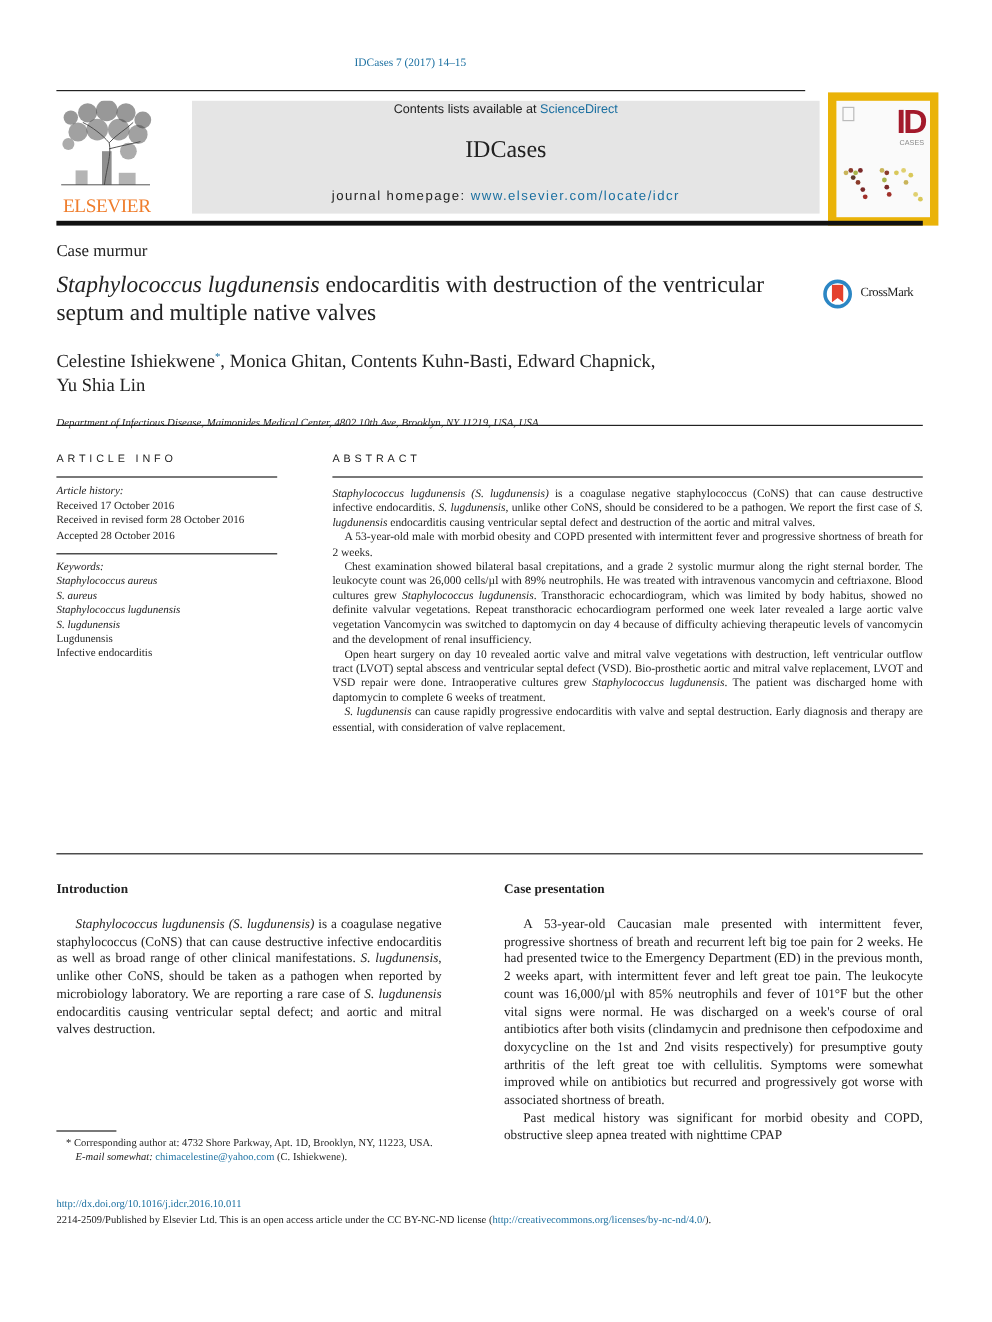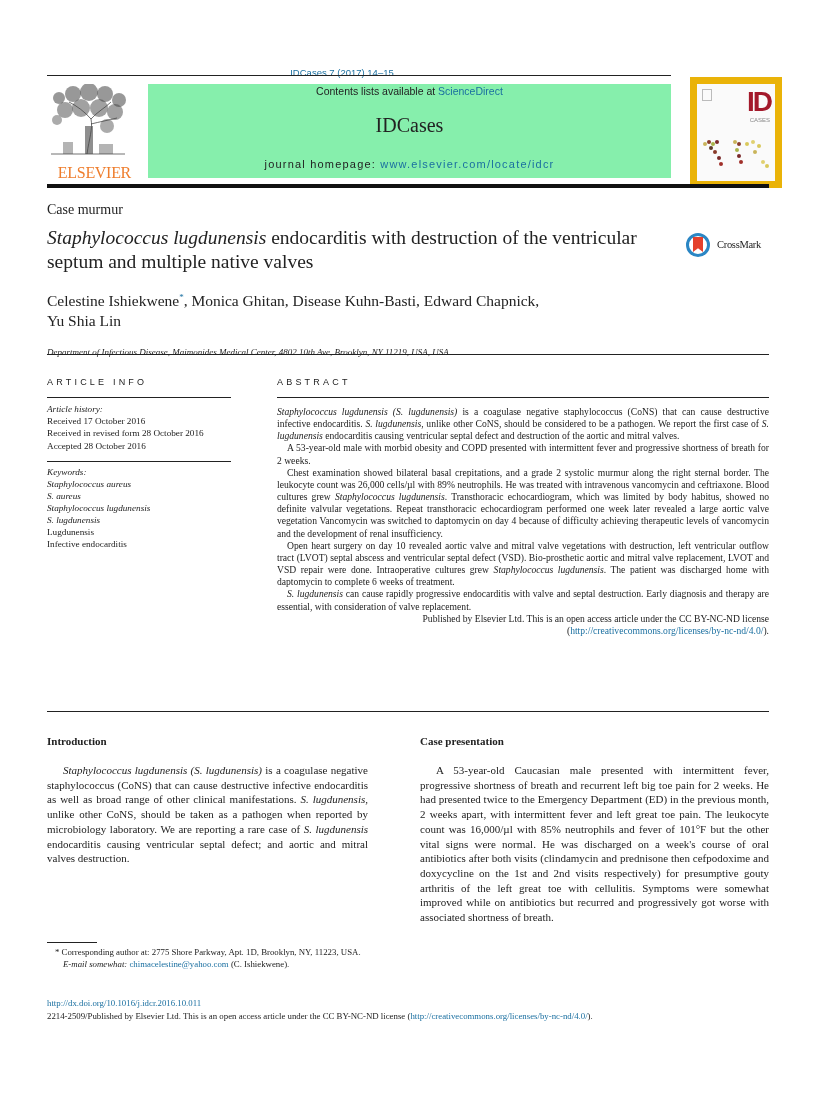--- a/index.html
+++ b/index.html
@@ -5,31 +5,31 @@
   html, body { margin: 0; padding: 0; background: #ffffff; }
   body {
     width: 827px; height: 1102px; position: relative; overflow: hidden;
     font-family: "DejaVu Serif", "Liberation Serif", serif;
     color: #1a1a1a;
   }
   .abs { position: absolute; }
   a, .link { color: #1a6fa0; text-decoration: none; }
   .citation {
     left: 0; width: 684px; top: 48px; text-align: center;
-    font-family: Liberation Sans, sans-serif; font-size: 9.5px; color: #1a6fa0; margin-top: 19px;
+    font-family: Liberation Serif, serif; font-size: 9.5px; color: #1a6fa0;
   }
   .rule-top { left: 47px; top: 75px; width: 624px; height: 1px; background: #222; }
   .elsevier-logo { left: 47px; top: 84px; width: 84px; height: 96px; }
   .elsevier-tree { width: 82px; height: 76px; position: relative; }
   .elsevier-word {
     font-family: "Liberation Serif", serif; color: #ef7d2c; font-size: 16px;
-    letter-spacing: -0.3px; margin-top: 0px; text-align: right;
+    letter-spacing: -0.3px; margin-top: 0px; text-align: center;
   }
   .masthead-box {
-    left: 148px; top: 84px; width: 523px; height: 94px; background: #86efac;
+    left: 160px; top: 84px; width: 523px; height: 94px; background: #e5e5e5;
   }
   .contents-line {
     position: absolute; left: 0; right: 0; top: 1px; text-align: center;
     font-family: "Liberation Sans", sans-serif; font-size: 10.5px; color: #222;
   }
   .journal-title {
     position: absolute; left: 0; right: 0; top: 30px; text-align: center;
     font-family: "Liberation Serif", serif; font-size: 20px; color: #222;
   }
   .homepage-line {
@@ -190,21 +190,21 @@
 
 <div class="abs crossmark">
   <div class="crossmark-circle"></div>
   <div class="crossmark-ribbon"></div>
   <div class="crossmark-label">CrossMark</div>
 </div>
 
 <div class="abs authors">
   <span>Celestine Ishiekwene</span><sup>*</sup>,
   <span>Monica Ghitan</span>,
-  <span>Disease Kuhn-Basti</span>,
+  <span>Contents Kuhn-Basti</span>,
   <span>Edward Chapnick</span>,<br>
   <span>Yu Shia Lin</span>
 </div>
 <div class="abs affiliation">Department of Infectious Disease, Maimonides Medical Center, 4802 10th Ave, Brooklyn, NY 11219, USA, USA</div>
 <div class="abs rule-mid"></div>
 
 <div class="abs section-caps ai-head">ARTICLE INFO</div>
 <div class="abs ai-rule1"></div>
 <div class="abs ai-block">
   <i>Article history:</i><br>
@@ -224,36 +224,36 @@
 </div>
 
 <div class="abs section-caps ab-head">ABSTRACT</div>
 <div class="abs ab-rule"></div>
 <div class="abs abstract">
   <p class="first"><i>Staphylococcus lugdunensis (S. lugdunensis)</i><span> is a coagulase negative staphylococcus (CoNS) that can cause destructive infective endocarditis. </span><i>S. lugdunensis</i><span>, unlike other CoNS, should be considered to be a pathogen. We report the first case of </span><i>S. lugdunensis</i><span> endocarditis causing ventricular septal defect and destruction of the aortic and mitral valves.</span></p>
   <p>A 53-year-old male with morbid obesity and COPD presented with intermittent fever and progressive shortness of breath for 2 weeks.</p>
   <p><span>Chest examination showed bilateral basal crepitations, and a grade 2 systolic murmur along the right sternal border. The leukocyte count was 26,000 cells/µl with 89% neutrophils. He was treated with intravenous vancomycin and ceftriaxone. Blood cultures grew </span><i>Staphylococcus lugdunensis</i><span>. Transthoracic echocardiogram, which was limited by body habitus, showed no definite valvular vegetations. Repeat transthoracic echocardiogram performed one week later revealed a large aortic valve vegetation Vancomycin was switched to daptomycin on day 4 because of difficulty achieving therapeutic levels of vancomycin and the development of renal insufficiency.</span></p>
   <p><span>Open heart surgery on day 10 revealed aortic valve and mitral valve vegetations with destruction, left ventricular outflow tract (LVOT) septal abscess and ventricular septal defect (VSD). Bio-prosthetic aortic and mitral valve replacement, LVOT and VSD repair were done. Intraoperative cultures grew </span><i>Staphylococcus lugdunensis</i><span>. The patient was discharged home with daptomycin to complete 6 weeks of treatment.</span></p>
   <p><i>S. lugdunensis</i><span> can cause rapidly progressive endocarditis with valve and septal destruction. Early diagnosis and therapy are essential, with consideration of valve replacement.</span></p>
-  <p class="license"><span>Published by Elsevier Ltd. This is an open access article under the CC BY-NC-ND license (</span><span class="link">http://creativecommons.org/licenses/by-nc-nd/4.0/</span><span>).</span></p>
 </div>
 <div class="abs rule-bottom-abs"></div>
 
 <div class="abs col-head intro-head">Introduction</div>
 <div class="abs col-text intro-text">
   <p><i>Staphylococcus lugdunensis (S. lugdunensis)</i><span> is a coagulase negative staphylococcus (CoNS) that can cause destructive infective endocarditis as well as broad range of other clinical manifestations. </span><i>S. lugdunensis</i><span>, unlike other CoNS, should be taken as a pathogen when reported by microbiology laboratory. We are reporting a rare case of </span><i>S. lugdunensis</i><span> endocarditis causing ventricular septal defect; and aortic and mitral valves destruction.</span></p>
 </div>
 
 <div class="abs col-head case-head">Case presentation</div>
 <div class="abs col-text case-text">
   <p>A 53-year-old Caucasian male presented with intermittent fever, progressive shortness of breath and recurrent left big toe pain for 2 weeks. He had presented twice to the Emergency Department (ED) in the previous month, 2 weeks apart, with intermittent fever and left great toe pain. The leukocyte count was 16,000/µl with 85% neutrophils and fever of 101°F but the other vital signs were normal. He was discharged on a week's course of oral antibiotics after both visits (clindamycin and prednisone then cefpodoxime and doxycycline on the 1st and 2nd visits respectively) for presumptive gouty arthritis of the left great toe with cellulitis. Symptoms were somewhat improved while on antibiotics but recurred and progressively got worse with associated shortness of breath.</p>
+  <p>Past medical history was significant for morbid obesity and COPD, obstructive sleep apnea treated with nighttime CPAP</p>
 </div>
 
 <div class="abs fn-rule"></div>
 <div class="abs footnote">
-  <p class="fn-indent"><span>*</span><span> Corresponding author at: 2775 Shore Parkway, Apt. 1D, Brooklyn, NY, 11223, USA.</span></p>
+  <p class="fn-indent"><span>*</span><span> Corresponding author at: 4732 Shore Parkway, Apt. 1D, Brooklyn, NY, 11223, USA.</span></p>
   <p class="email-row"><i>E-mail somewhat: </i><span class="link">chimacelestine@yahoo.com</span><span> (C. Ishiekwene).</span></p>
 </div>
 
 <div class="abs footer">
   <p><span class="link">http://dx.doi.org/10.1016/j.idcr.2016.10.011</span></p>
   <p><span>2214-2509/Published by Elsevier Ltd. This is an open access article under the CC BY-NC-ND license (</span><span class="link">http://creativecommons.org/licenses/by-nc-nd/4.0/</span><span>).</span></p>
 </div>
 
 </body></html>

